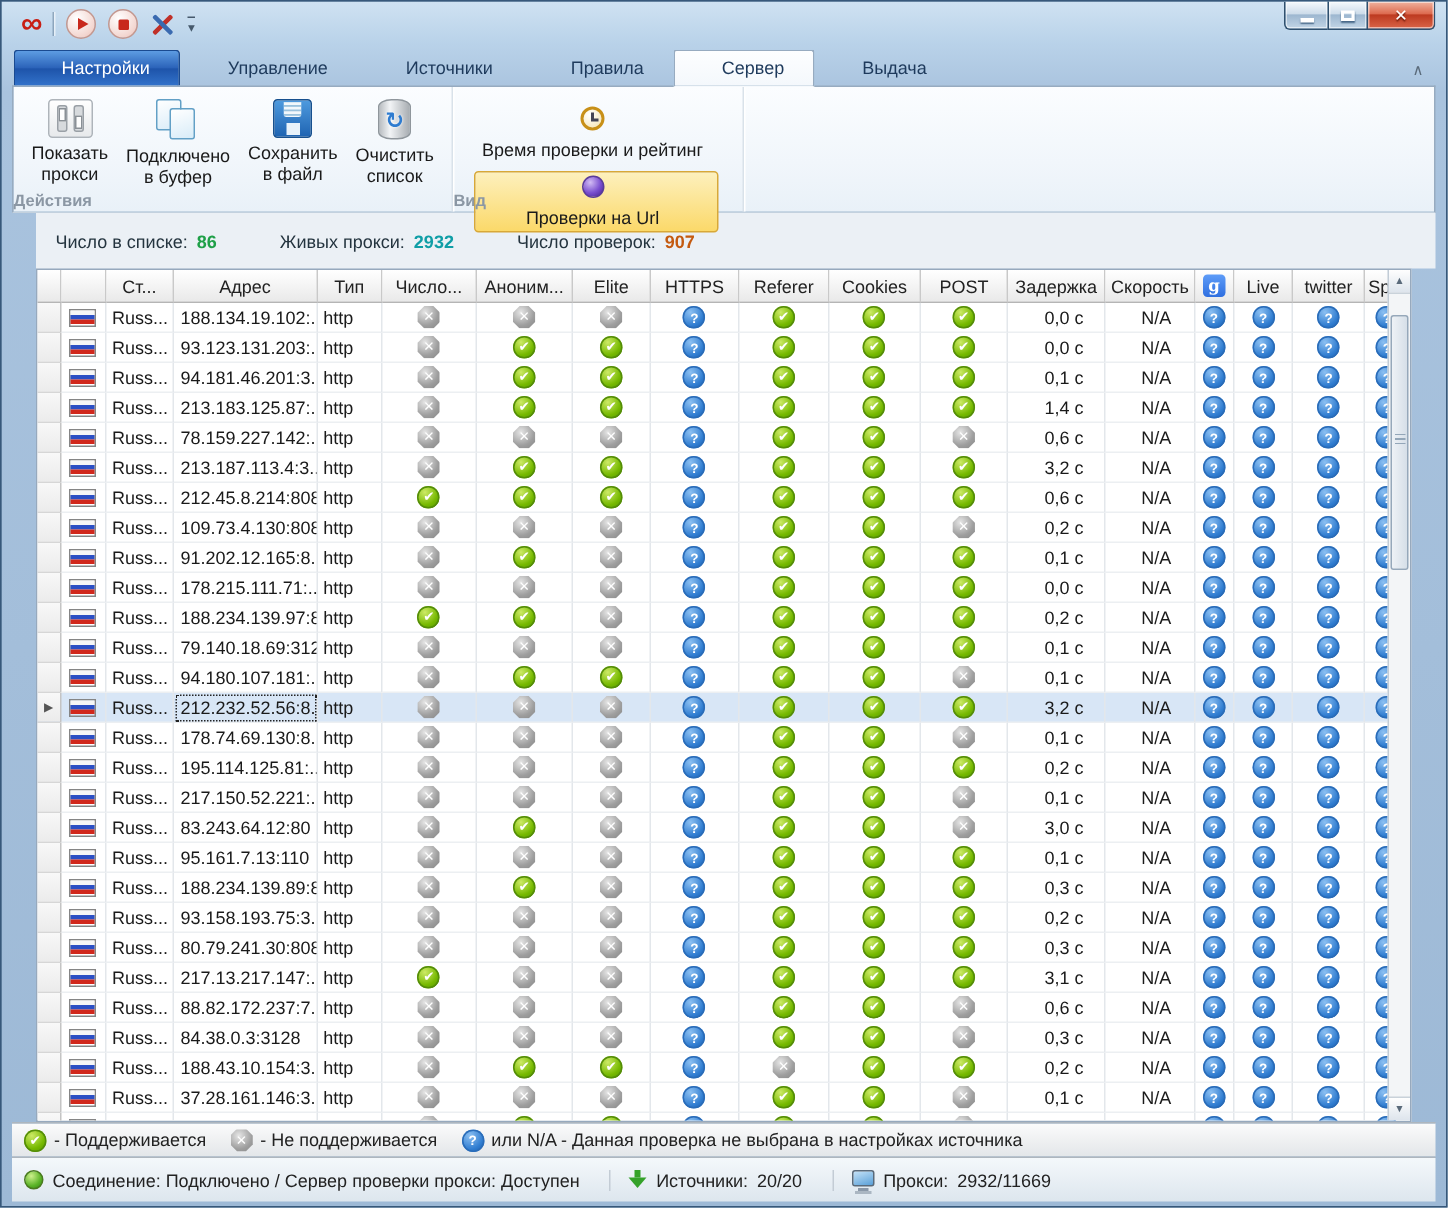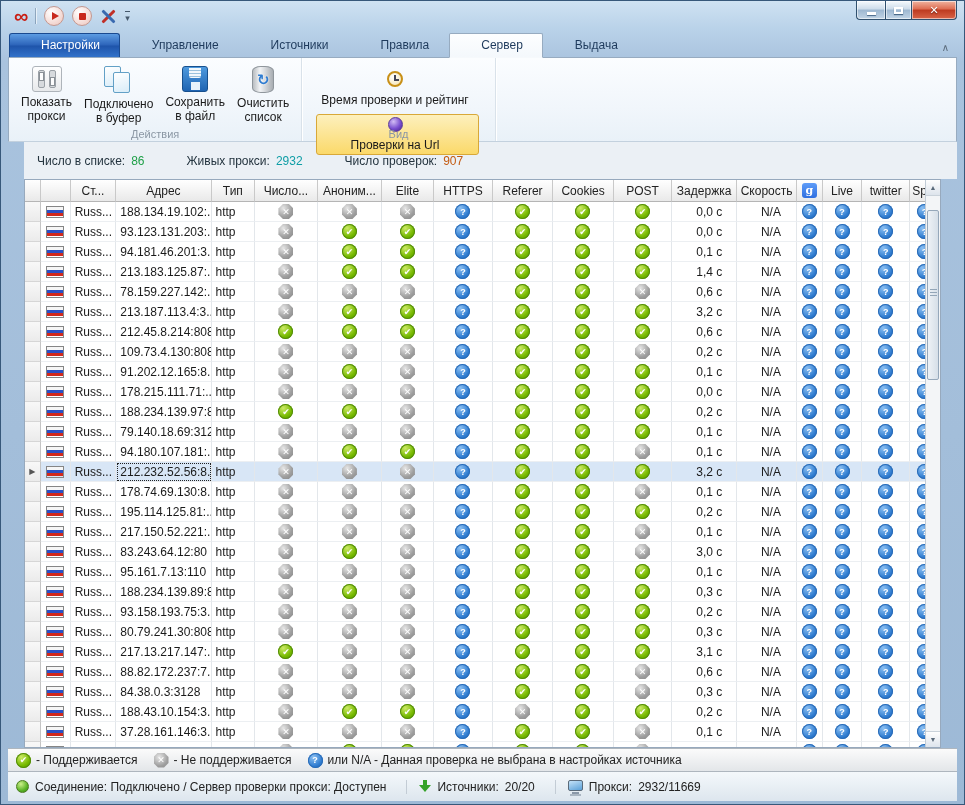--- a/index.html
+++ b/index.html
@@ -36,21 +36,21 @@
   .tab{padding:4px 19px 5px 31px;color:#1e3a5c;cursor:default;border:1px solid transparent;border-bottom:none;}
   .tab.accent{background:linear-gradient(180deg,#5d9ce2 0%,#2c64ba 48%,#1e54aa 52%,#3272ca 100%);
     color:#fff;border:1px solid #1a4a90;border-bottom:none;border-radius:3px 3px 0 0;}
   .tab.active{background:linear-gradient(180deg,#fdfeff,#f4f8fc);border:1px solid #97abc0;border-bottom:1px solid #f6f9fc;
     border-radius:2px 2px 0 0;position:relative;top:1px;}
   .collapse{color:#5a6a7a;font-size:10px;margin:0 8px 4px 0;}
   
   .ribbon{height:85px;background:linear-gradient(180deg,#fbfdff 0%,#f1f6fb 60%,#e9f1f8 100%);
     border:1px solid #97abc0;border-bottom:1px solid #c3d1de;display:flex;}
   .rgroup{position:relative;display:flex;align-items:flex-start;padding:4px 6px 16px 6px;border-right:1px solid #d9e2ea;box-shadow:1px 0 0 #ffffff;}
-  .grp-label{position:absolute;bottom:1px;left:0;right:0;text-align:center;color:#8b97a4;font-size:11px;}
+  .grp-label{position:absolute;bottom:1px;left:0;right:0;text-align:left;color:#8b97a4;font-size:11px;font-weight:bold;}
   .rbtn{display:flex;flex-direction:column;align-items:center;justify-content:flex-start;min-width:62px;padding:3px 5px;border:1px solid transparent;border-radius:3px;}
   .rbtn .lbl{white-space:pre-line;text-align:center;line-height:14px;margin-top:3px;}
   .vgroup{display:flex;flex-direction:column;gap:4px;padding:6px 10px 16px 8px;}
   .vbtn{display:flex;align-items:center;gap:6px;padding:2px 9px 2px 4px;border:1px solid transparent;border-radius:3px;flex-direction:column;}
   .vbtn.on{background:linear-gradient(180deg,#fdf0bd,#fbd96a);border:1px solid #d8a838;}
   
   .ri{display:block;}
   .ri-rules{width:30px;height:26px;border:1px solid #aeb4ba;border-radius:3px;background:linear-gradient(#ffffff,#e7e9eb);display:flex;gap:4px;padding:3px 5px;}
   .ri-rules .knob{flex:1;background:#d7dadd;border:1px solid #9aa0a6;border-radius:2px;position:relative;}
   .ri-rules .knob::after{content:"";position:absolute;left:0;right:0;height:7px;background:#fdfdfd;border:1px solid #8a9096;}
@@ -67,21 +67,21 @@
   .ri-clear{width:22px;height:27px;border:1px solid #8f969c;border-radius:9px/5px;background:linear-gradient(90deg,#b9bdc1,#f2f4f6 35%,#a8adb2);position:relative;display:flex;align-items:center;justify-content:center;}
   .ri-clear::after{content:"↻";color:#2f7cd0;font-weight:bold;font-size:15px;text-shadow:0 0 2px #fff;}
   .ri-clock{width:16px;height:16px;border-radius:50%;border:2px solid #c89018;background:radial-gradient(circle at 35% 30%,#ffffff,#f4e2ae);position:relative;}
   .ri-clock::before{content:"";position:absolute;left:5px;top:2px;width:2px;height:5px;background:#445;}
   .ri-clock::after{content:"";position:absolute;left:5px;top:6px;width:5px;height:2px;background:#445;}
   .ri-ball{width:15px;height:15px;border-radius:50%;border:1px solid #5a3c9a;background:radial-gradient(circle at 35% 28%,#d2bcf4,#7a4fd0 55%,#45208c);}
   
   .stats{height:37px;display:flex;align-items:center;gap:42px;padding-left:13px;background:#ebf0f5;margin-left:16px;}
   .stat{display:flex;gap:6px;}
   .stat .sl{color:#24343f;}
-  .stat .sv{font-weight:normal;text-align:center;}
+  .stat .sv{font-weight:bold;text-align:center;}
   
   .table-wrap{position:relative;height:569px;margin:0 16px;border:1px solid #97a9bd;background:#fff;overflow:hidden;}
   .thead{display:flex;height:22px;}
   .hcell{height:22px;background:linear-gradient(180deg,#ffffff,#e9e9e9);border-right:1px solid #c9c9c9;border-bottom:1px solid #b5b5b5;
     display:flex;align-items:center;justify-content:center;color:#222;overflow:hidden;white-space:nowrap;}
   .trow{display:flex;height:20px;background:#fff;}
   .trow.selected{background:#d8e6f6;}
   .cell{height:20px;border-right:1px solid #e3e7eb;border-bottom:1px solid #eceff2;display:flex;align-items:center;overflow:hidden;white-space:nowrap;}
   .cell.txt{padding-left:4px;}
   .cell.cicon{justify-content:center;}

